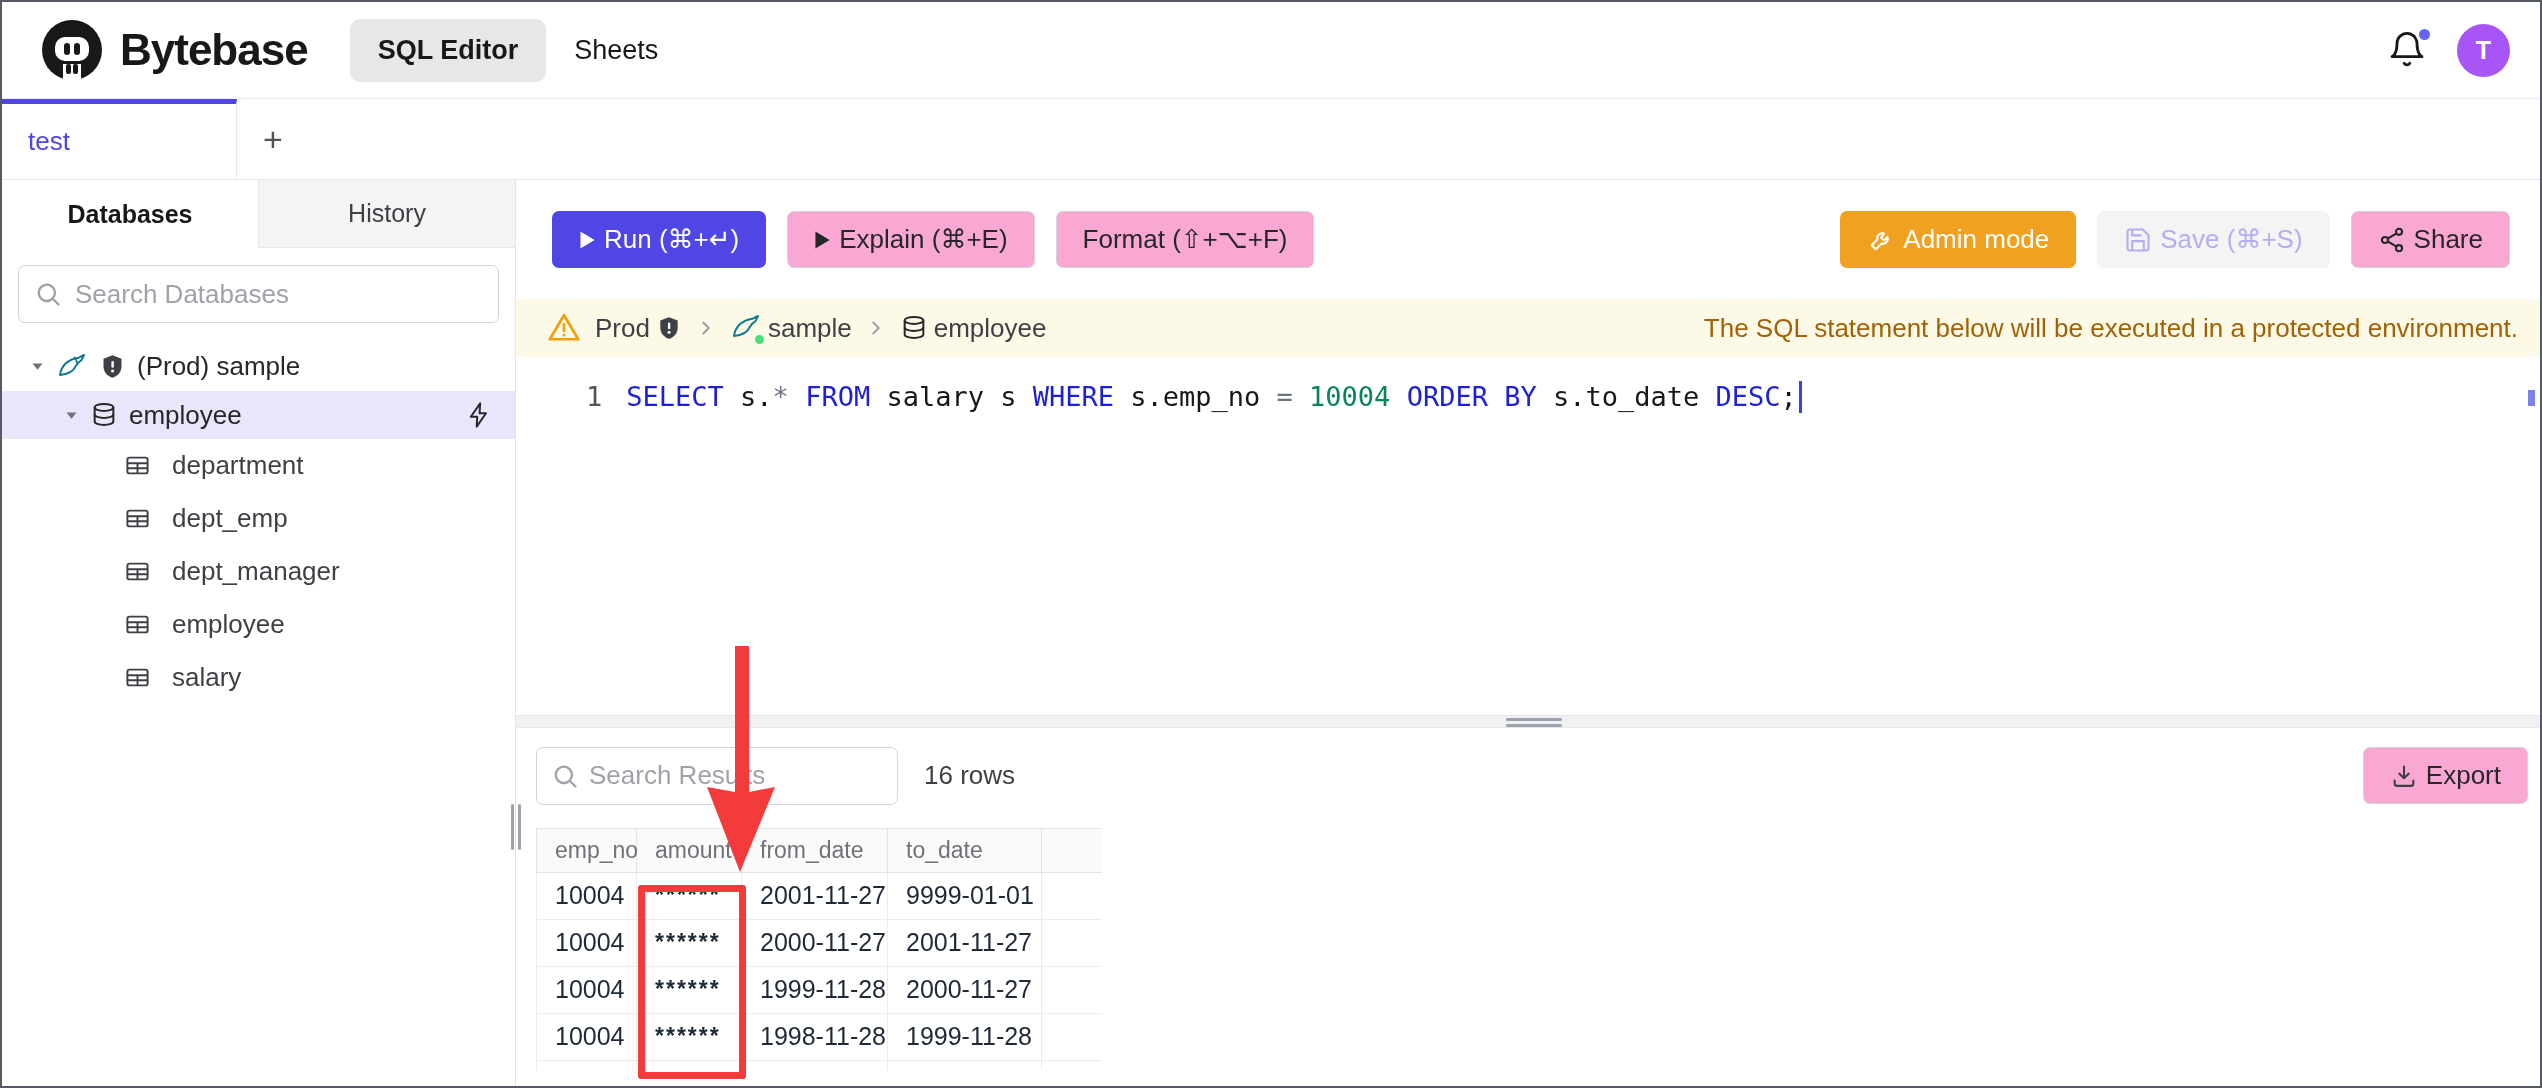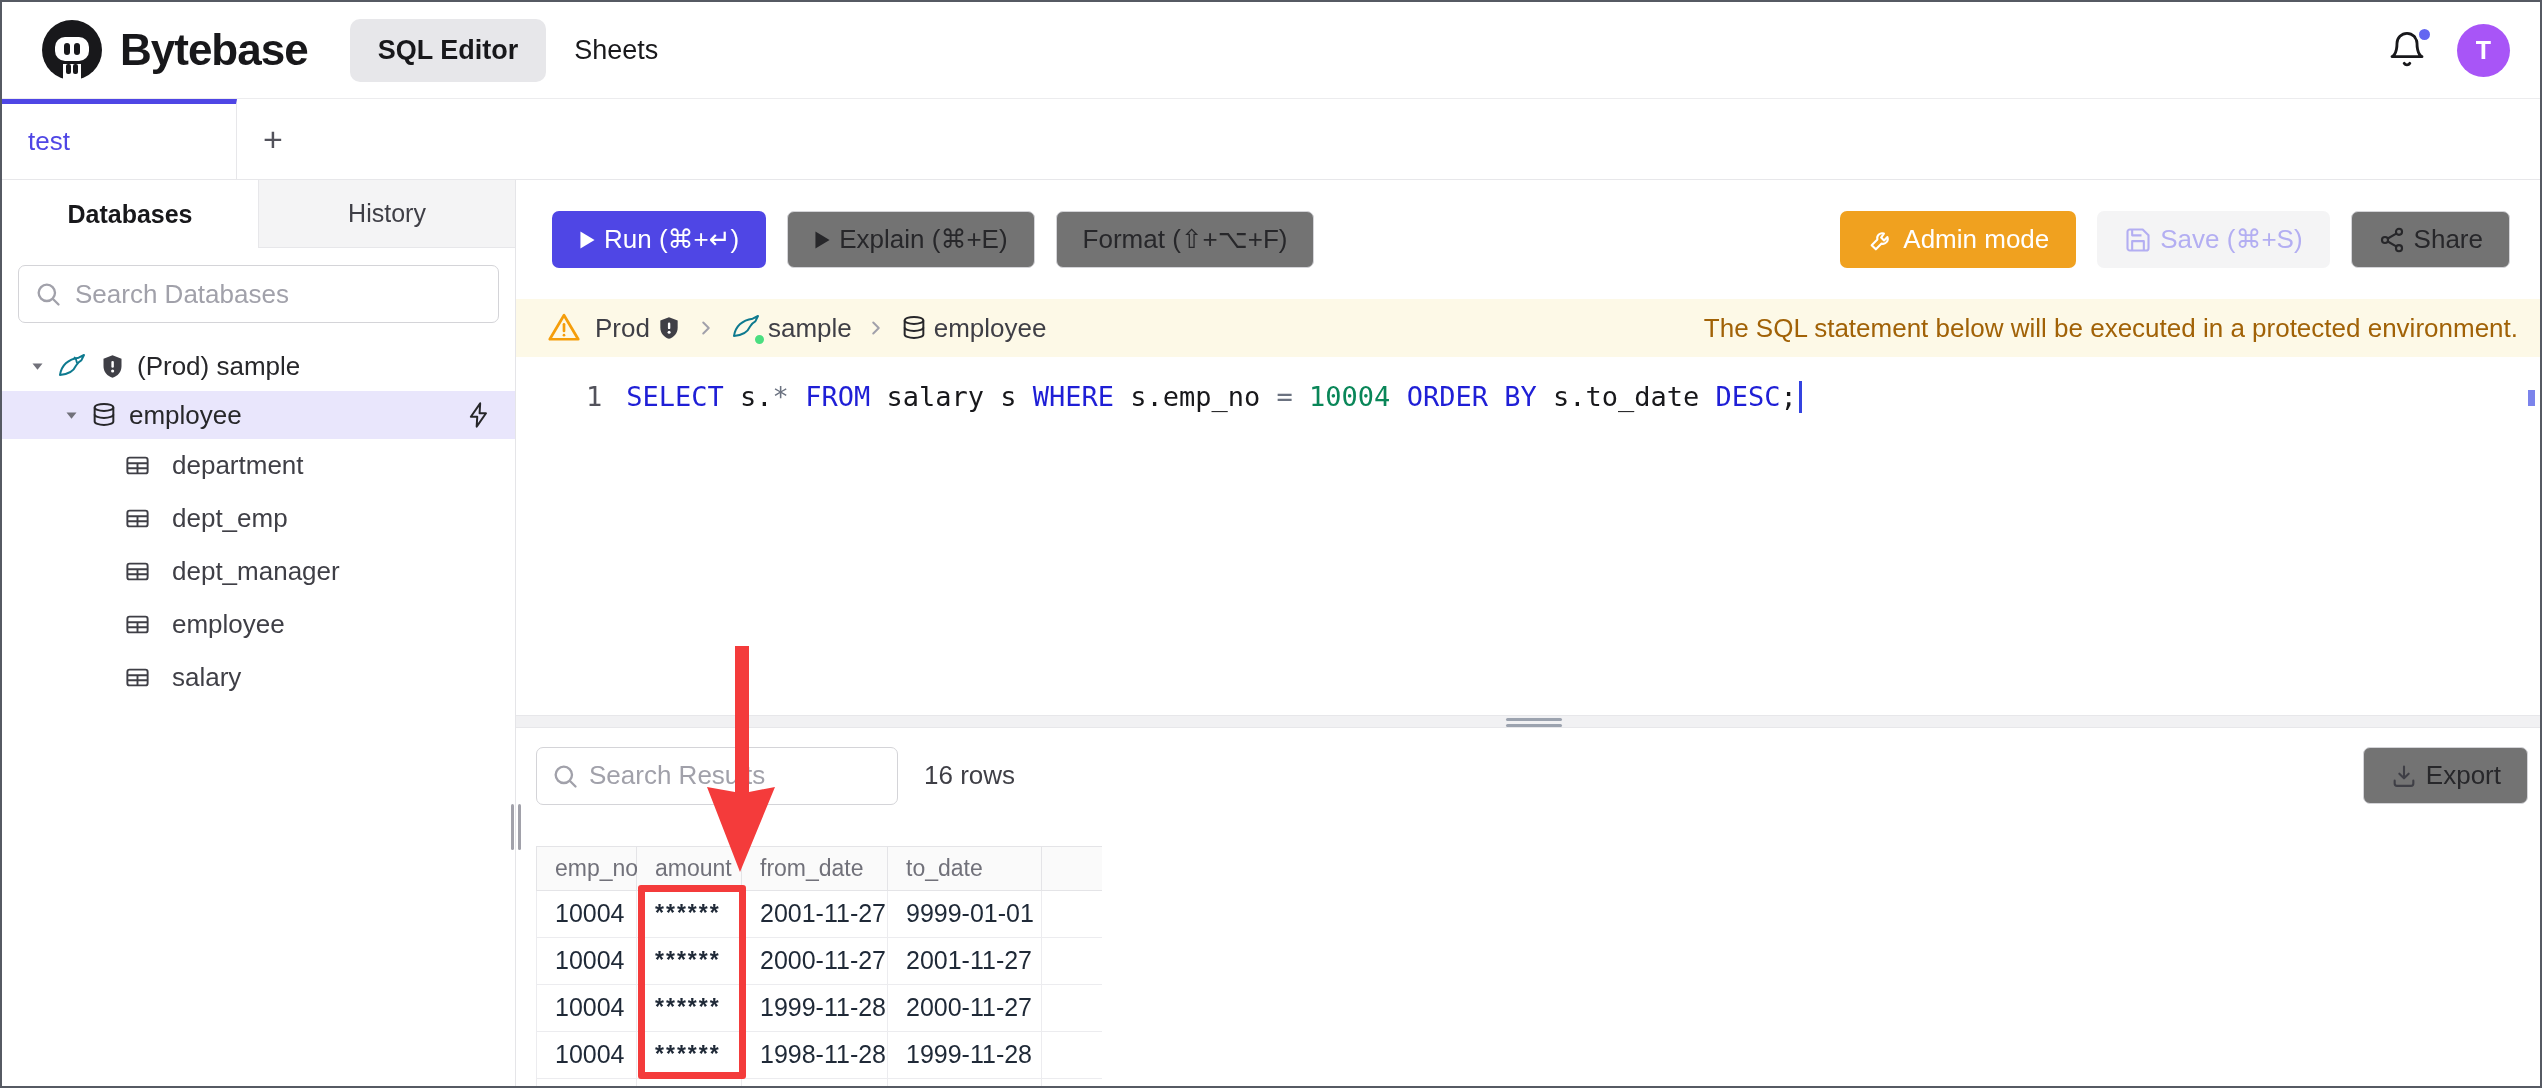--- a/index.html
+++ b/index.html
@@ -75,21 +75,21 @@
   .side-grip i { display: block; width: 3px; height: 46px; background: #a1a1aa; border-radius: 2px; }
   
   .content { flex: 1; display: flex; flex-direction: column; min-width: 0; }
   .toolbar { height: 119px; flex: 0 0 119px; display: flex; align-items: center; padding: 0 30px 0 36px; gap: 21px; background: #fff; }
   .btn {
     height: 57px; border-radius: 7px; display: inline-flex; align-items: center;
     gap: 8px; padding: 0 26px; font-size: 26px; cursor: pointer; border: 1px solid transparent;
     font-family: "Liberation Sans", "DejaVu Sans", sans-serif; white-space: nowrap;
   }
   .btn-primary { background: #4f46e5; color: #fff; }
-  .btn-outline { background: #737373; color: #27272a; border-color: #d4d4d8; }
+  .btn-outline { background: #f9a8d4; color: #27272a; border-color: #d4d4d8; }
   .btn-admin { background: #f0a11f; color: #fff; }
   .btn-save { background: #f4f4f5; color: #b3aef2; }
   .toolbar-right { margin-left: auto; display: flex; align-items: center; gap: 21px; }
   
   .crumbbar {
     height: 58px; flex: 0 0 58px; background: #fdf9e7; display: flex; align-items: center;
     padding: 0 22px 0 30px; gap: 13px; font-size: 26px; color: #3f3f46;
   }
   .crumb-item { display: flex; align-items: center; gap: 6px; }
   .notice { margin-left: auto; color: #a16207; font-size: 26px; white-space: nowrap; }
@@ -119,21 +119,21 @@
     font-family: "Liberation Sans", "DejaVu Sans", sans-serif;
   }
   .results-search input::placeholder { color: #a1a1aa; }
   .row-count { margin-left: 26px; font-size: 26px; color: #3f3f46; }
   .btn-export { margin-left: auto; }
   
   .rtable { margin: 23px 0 0 20px; display: grid; grid-template-columns: 101px 105px 146px 154px 60px; }
   .hcell {
     height: 45px; background: #fafafa; color: #71717a; font-size: 23px; font-weight: 500;
     display: flex; align-items: center; padding-left: 18px;
-    border-top: 1px solid #e4e4e7; border-bottom: 1px solid #e4e4e7; border-right: 1px solid #e4e4e7; margin-top: 18px;
+    border-top: 1px solid #e4e4e7; border-bottom: 1px solid #e4e4e7; border-right: 1px solid #e4e4e7;
   }
   .hcell.first { border-left: 1px solid #e4e4e7; }
   .hcell.filler { border-right: none; }
   .bcell {
     height: 47px; font-size: 25px; color: #1f2937; display: flex; align-items: center;
     padding-left: 18px; border-bottom: 1px solid #ececef; border-right: 1px solid #ececef; background: #fff;
   }
   .bcell.first { border-left: 1px solid #ececef; }
   .bcell.filler { border-right: none; }
   .bcell.masked { font-weight: 700; font-size: 23px; letter-spacing: 2px; }

